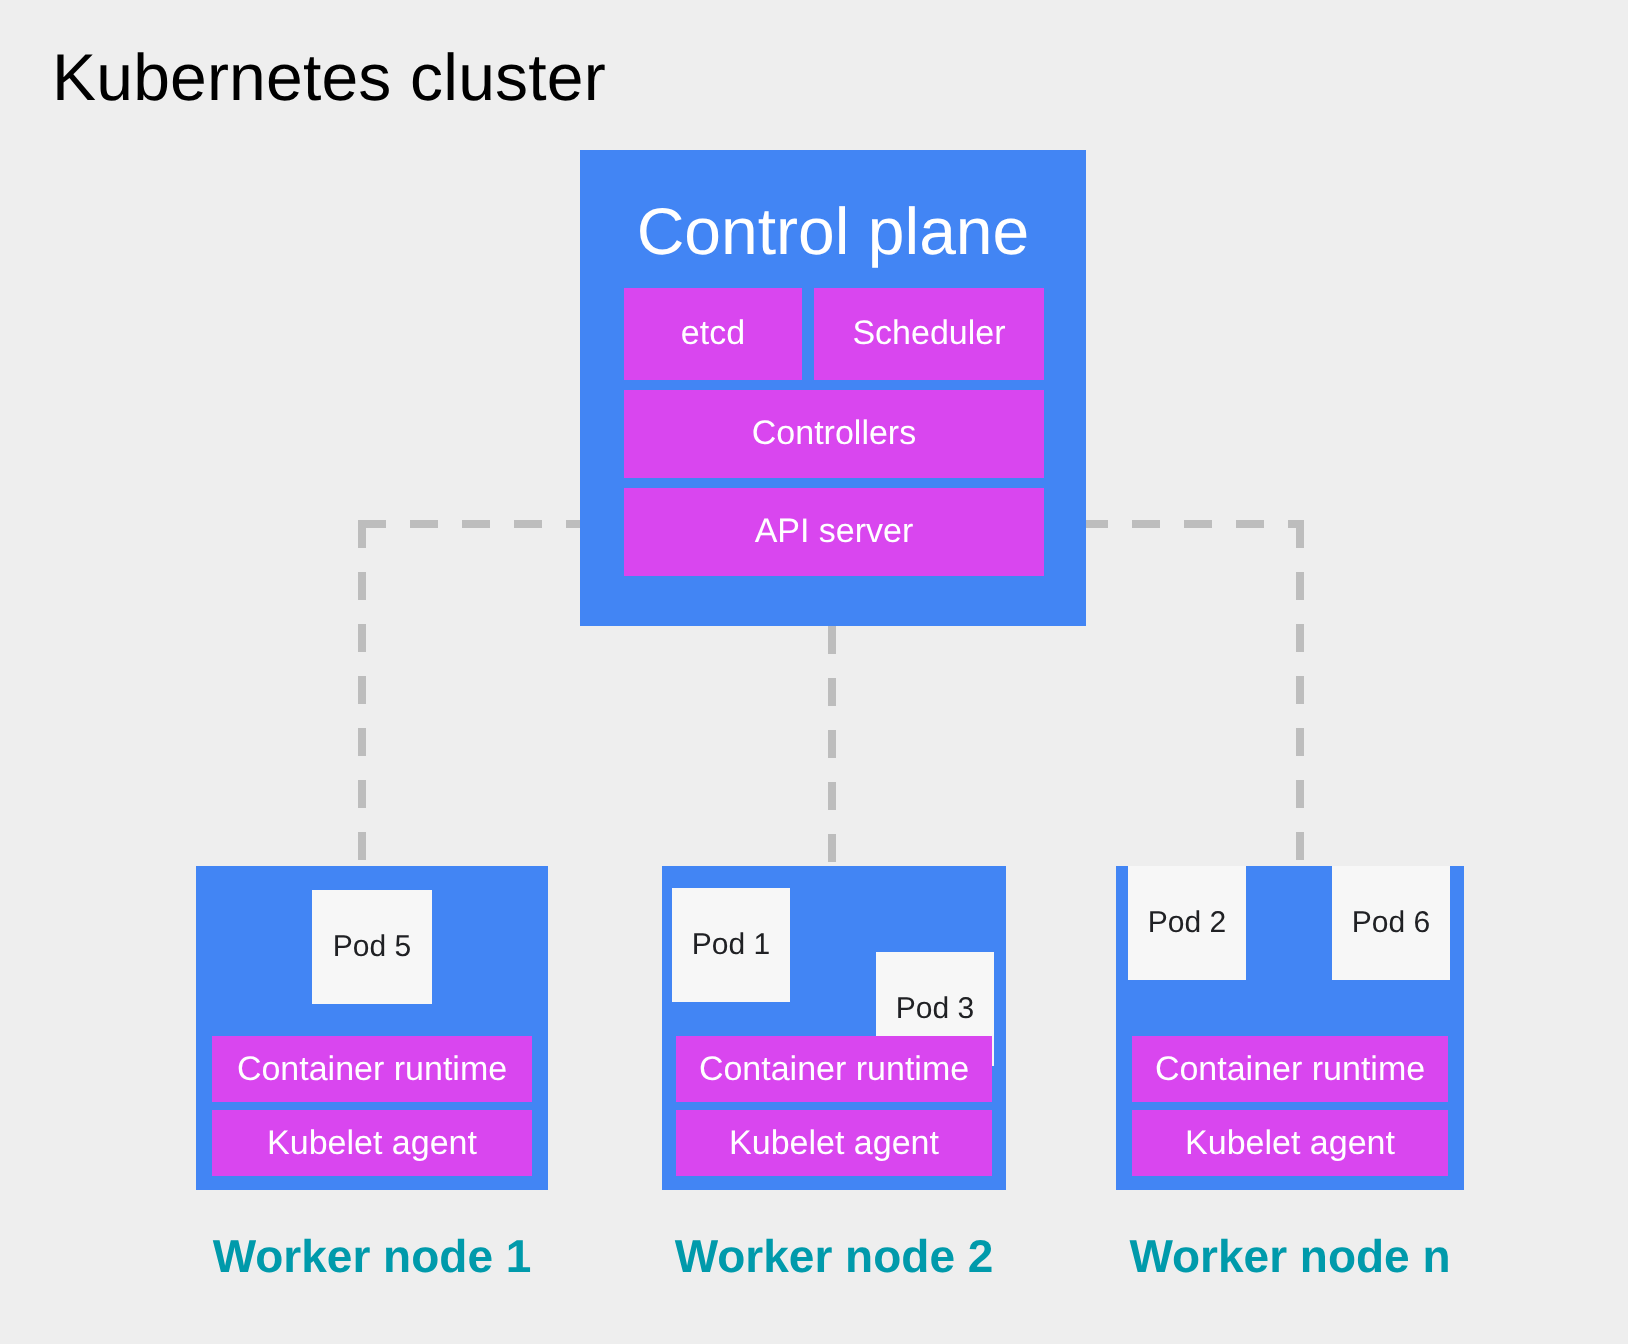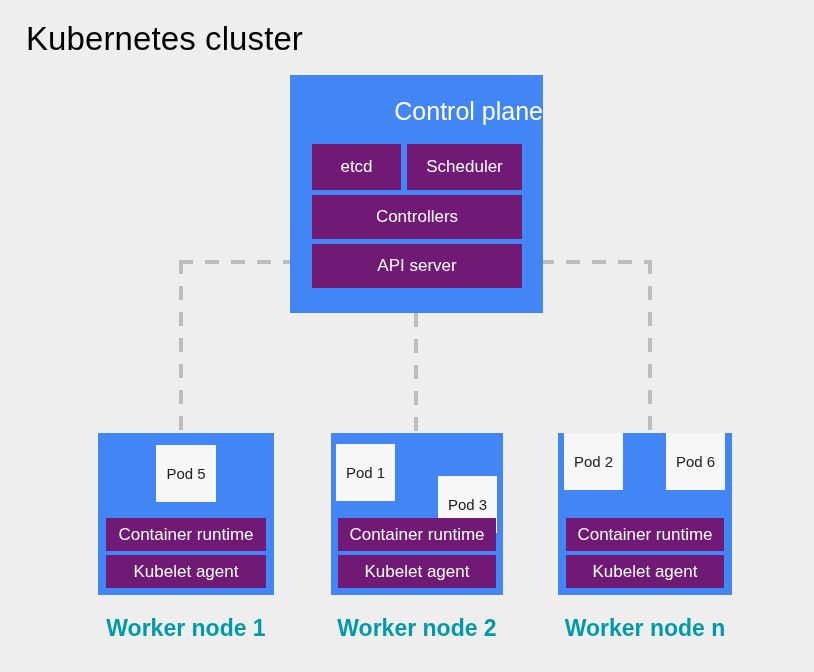--- a/index.html
+++ b/index.html
@@ -31,21 +31,21 @@
   }
 
   
   .blue-box {
     position: absolute;
     background: #4285f4;
     box-sizing: border-box;
   }
   .gray-bar {
     position: absolute;
-    background: #701a75;
+    background: #d946ef;
     color: #ffffff;
     display: flex;
     align-items: center;
     justify-content: center;
     box-sizing: border-box;
     font-size: 17px;
     white-space: nowrap;
   }
   .pod-box {
     position: absolute;
@@ -64,23 +64,23 @@
     left: 290px;
     top: 75px;
     width: 253px;
     height: 238px;
   }
   .cp-title {
     position: absolute;
     left: 0;
     top: 22px;
     width: 253px;
-    text-align: right;
+    text-align: center;
     color: #ffffff;
-    font-size: 25px;
+    font-size: 33px;
     white-space: nowrap;
   }
 
   
   .dash-h {
     position: absolute;
     height: 4px;
     background-image: linear-gradient(to right, #bdbdbd 0 14px, rgba(0,0,0,0) 14px 26px);
     background-size: 26px 4px;
     background-repeat: repeat-x;

